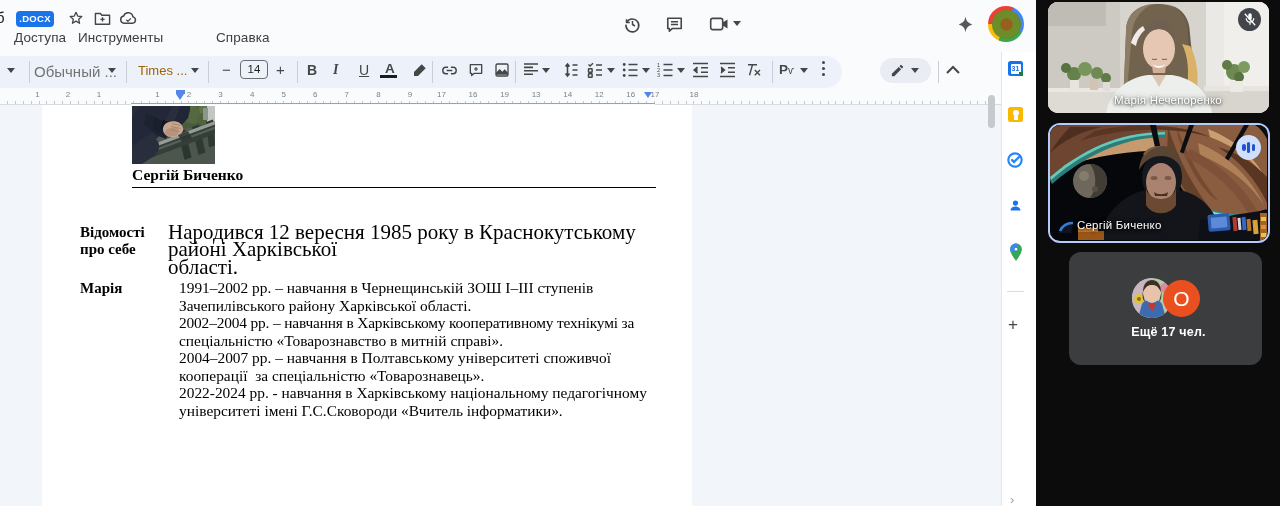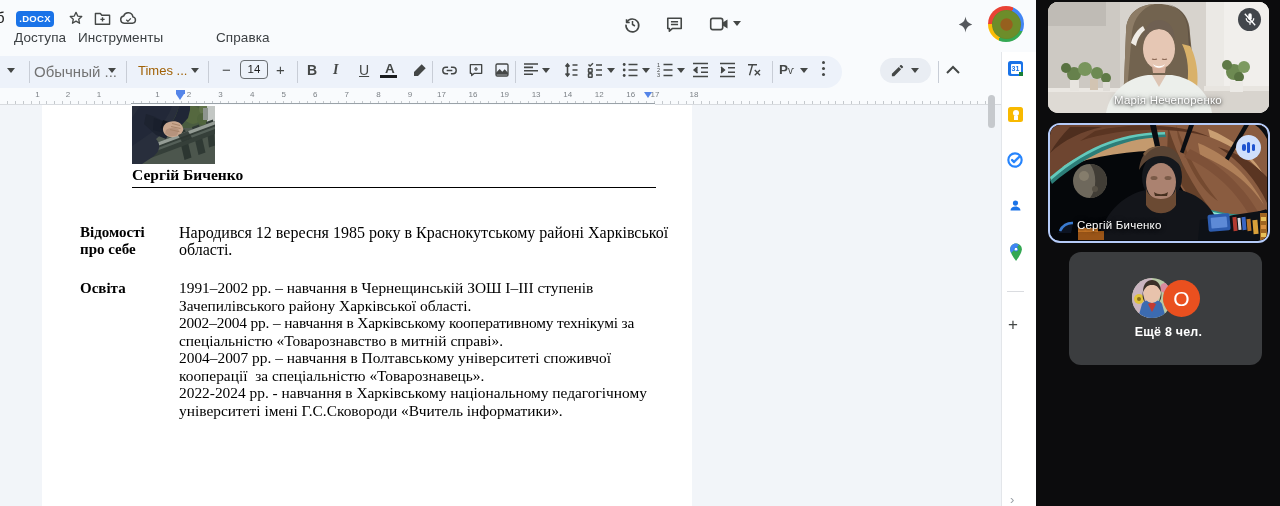--- a/index.html
+++ b/index.html
@@ -55,22 +55,22 @@
       <path d="M22 12 L35 17 33 27 21 24 Z" fill="#191f2c"></path>
       <path d="M31 14 l6 2 -2.5 8 -6 -2 Z" fill="#11161f"></path>
       <path d="M37 16 C44 14 50 17 51 22 C52 26 48 30 42 31 C36 32 31.5 28.5 31 24 C30.7 20 33 17 37 16 Z" fill="#c9a78f"></path>
       <path d="M34 24 C38 21 44 21 47 24 L45 29.5 38 30.5 33 27.5 Z" fill="#b6937d"></path>
       <path d="M40 17.5 l8 2 M39 20.5 l9.5 2 M38 23.5 l9.5 2.2" stroke="#a8846a" stroke-width="1.1" fill="none"></path>
       <path d="M46 29 L56 25 60 32 50 36 Z" fill="#2c3530" opacity=".85"></path>
     </svg>
     <div class="doctxt abs" style="left:90px;top:61px;font-size:15.5px;font-weight:bold;">Сергій Биченко</div>
     <div class="abs" style="left:89.5px;top:82px;width:524px;height:1.2px;background:#000;"></div>
     <div class="doctxt abs" style="left:38px;top:118.5px;font-size:15px;font-weight:bold;line-height:17.55px;">Відомості<br>про себе</div>
-    <div class="doctxt abs" style="left:38px;top:174.5px;font-size:15px;font-weight:bold;">Освіта</div>
-    <div class="doctxt abs" style="left:137px;top:118.5px;font-size:16px;line-height:17.55px;">Народився 12 вересня 1985 року в Краснокутському районі Харківської<br>області.</div>
+    <div class="doctxt abs" style="left:38px;top:174.5px;font-size:15px;font-weight:bold;">Марія</div>
+    <div class="doctxt abs" style="left:126px;top:118.5px;font-size:21px;line-height:17.55px;">Народився 12 вересня 1985 року в Краснокутському районі Харківської<br>області.</div>
     <div class="doctxt abs" style="left:137px;top:174px;font-size:15.4px;line-height:17.55px;">1991–2002 рр. – навчання в Чернещинській ЗОШ І–ІІІ ступенів<br>Зачепилівського району Харківської області.<br><span style="letter-spacing:-.16px">2002–2004 рр. – навчання в Харківському кооперативному технікумі за</span><br>спеціальністю «Товарознавство в митній справі».<br>2004–2007 рр. – навчання в Полтавському університеті споживчої<br>кооперації&nbsp; за спеціальністю «Товарознавець».<br>2022-2024 рр. - навчання в Харківському національному педагогічному<br>університеті імені Г.С.Сковороди «Вчитель інформатики».</div>
   </div>
     </div>
   <div id="ruler">
     <div class="abs" style="left:7px;top:12.5px;width:988px;height:3.5px;background:repeating-linear-gradient(to right,#9aa0a6 0 1px,transparent 1px 7.89px);opacity:.55;"></div>
     <div class="abs" style="left:0;top:15.5px;width:131px;height:1px;background:#d8dbdf;"></div>
     <div class="abs" style="left:655px;top:15.5px;width:346px;height:1px;background:#d8dbdf;"></div>
     <div class="abs" style="left:131px;top:15.2px;width:524px;height:1.3px;background:#9aa2a8;"></div>
     <span class="rnum" style="left:37.5px">1</span>
       <span class="rnum" style="left:68px">2</span>
@@ -383,15 +383,15 @@
           <circle cx="35" cy="22" r="4" fill="#89a86a"></circle>
         <path d="M6 40 L10 26 C13 20 27 20 30 26 L34 40 Z" fill="#3c6bb0"></path>
         <path d="M16 26 L20 34 L24 26 L20 24 Z" fill="#c23b33"></path>
         <ellipse cx="20" cy="15" rx="8.5" ry="10" fill="#e8c3ac"></ellipse>
         <path d="M11 14 C11 6 15 2 20 2 C25 2 29 6 29 14 C26 8 24 7 20 7 C16 7 14 8 11 14 Z" fill="#3a3028"></path>
         <path d="M11 13 C10 18 11 22 13 24 L11 16 Z" fill="#3a3028"></path>
         <path d="M29 13 C30 18 29 22 27 24 L29 16 Z" fill="#3a3028"></path>
       </g>
     </svg>
     <div class="abs" style="left:94px;top:28px;width:37px;height:37px;border-radius:50%;background:#ea501f;color:#fff;font-size:21px;text-align:center;line-height:37px;">O</div>
-    <div class="abs" style="left:3px;top:73px;width:193px;text-align:center;color:#fff;font-size:12.5px;font-weight:bold;letter-spacing:.2px;">Ещё 8 чел.</div>
+    <div class="abs" style="left:3px;top:73px;width:193px;text-align:center;color:#fff;font-size:12.5px;font-weight:bold;letter-spacing:.2px;">Ещё 17 чел.</div>
   </div>
 </div>
 
 </body></html>

